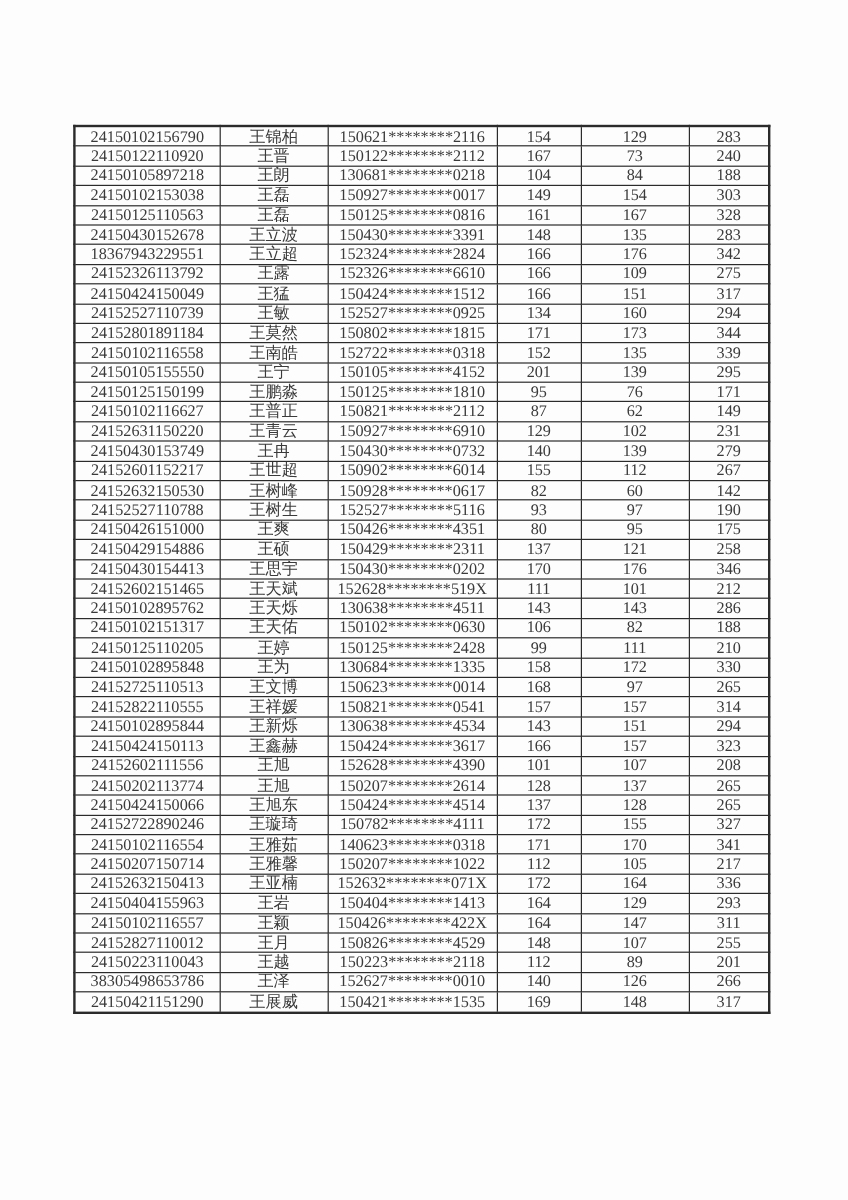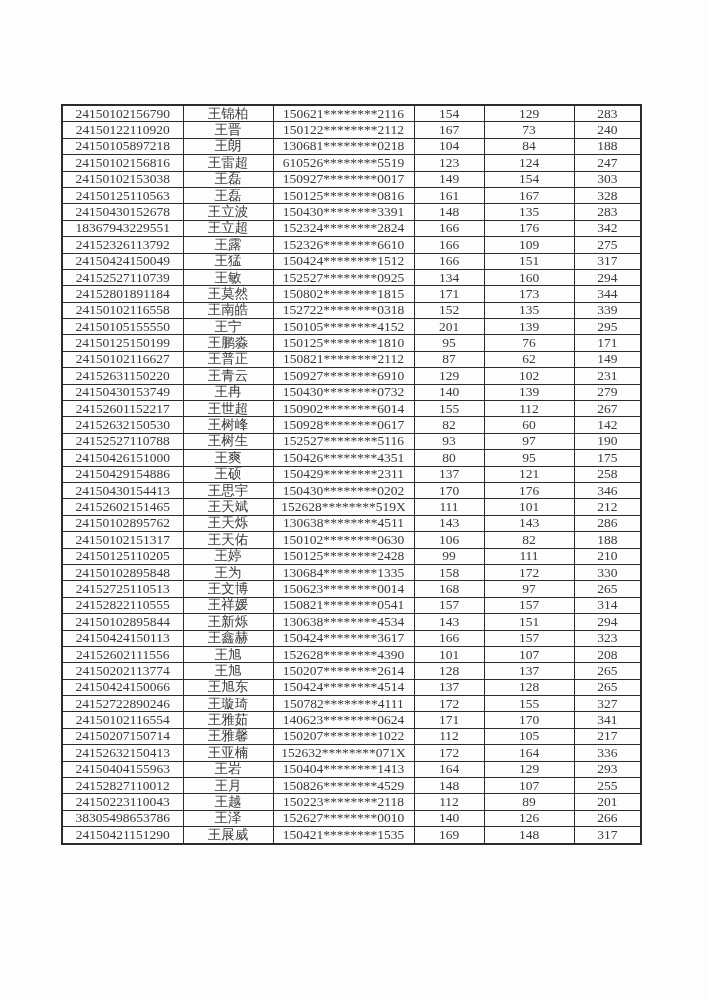--- a/index.html
+++ b/index.html
@@ -78,28 +78,20 @@
         </tr>
         <tr>
           <td>24150105897218</td>
           <td>王朗</td>
           <td>130681********0218</td>
           <td>104</td>
           <td>84</td>
           <td>188</td>
         </tr>
         <tr>
-          <td>24150102156816</td>
-          <td>王雷超</td>
-          <td>610526********5519</td>
-          <td>123</td>
-          <td>124</td>
-          <td>247</td>
-        </tr>
-        <tr>
           <td>24150102153038</td>
           <td>王磊</td>
           <td>150927********0017</td>
           <td>149</td>
           <td>154</td>
           <td>303</td>
         </tr>
         <tr>
           <td>24150125110563</td>
           <td>王磊</td>
@@ -352,21 +344,21 @@
           <td>24152722890246</td>
           <td>王璇琦</td>
           <td>150782********4111</td>
           <td>172</td>
           <td>155</td>
           <td>327</td>
         </tr>
         <tr>
           <td>24150102116554</td>
           <td>王雅茹</td>
-          <td>140623********0624</td>
+          <td>140623********0318</td>
           <td>171</td>
           <td>170</td>
           <td>341</td>
         </tr>
         <tr>
           <td>24150207150714</td>
           <td>王雅馨</td>
           <td>150207********1022</td>
           <td>112</td>
           <td>105</td>
@@ -382,20 +374,28 @@
         </tr>
         <tr>
           <td>24150404155963</td>
           <td>王岩</td>
           <td>150404********1413</td>
           <td>164</td>
           <td>129</td>
           <td>293</td>
         </tr>
         <tr>
+          <td>24150102116557</td>
+          <td>王颖</td>
+          <td>150426********422X</td>
+          <td>164</td>
+          <td>147</td>
+          <td>311</td>
+        </tr>
+        <tr>
           <td>24152827110012</td>
           <td>王月</td>
           <td>150826********4529</td>
           <td>148</td>
           <td>107</td>
           <td>255</td>
         </tr>
         <tr>
           <td>24150223110043</td>
           <td>王越</td>

